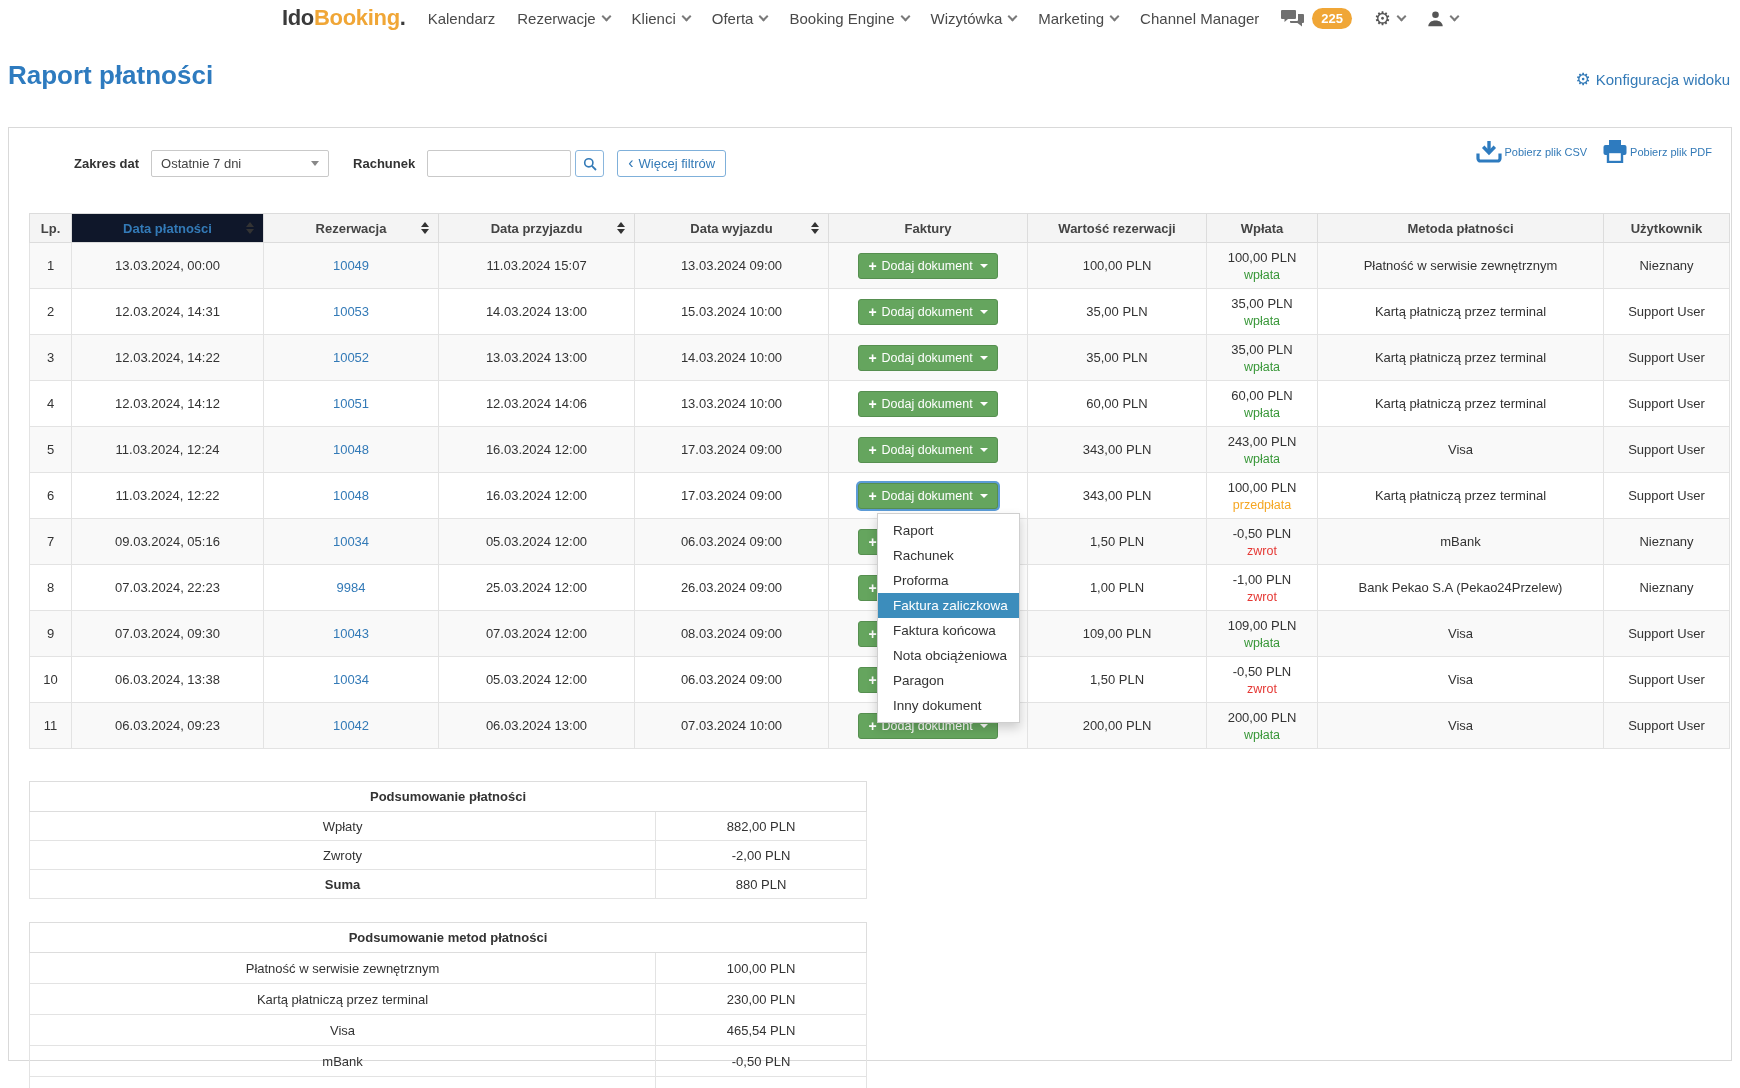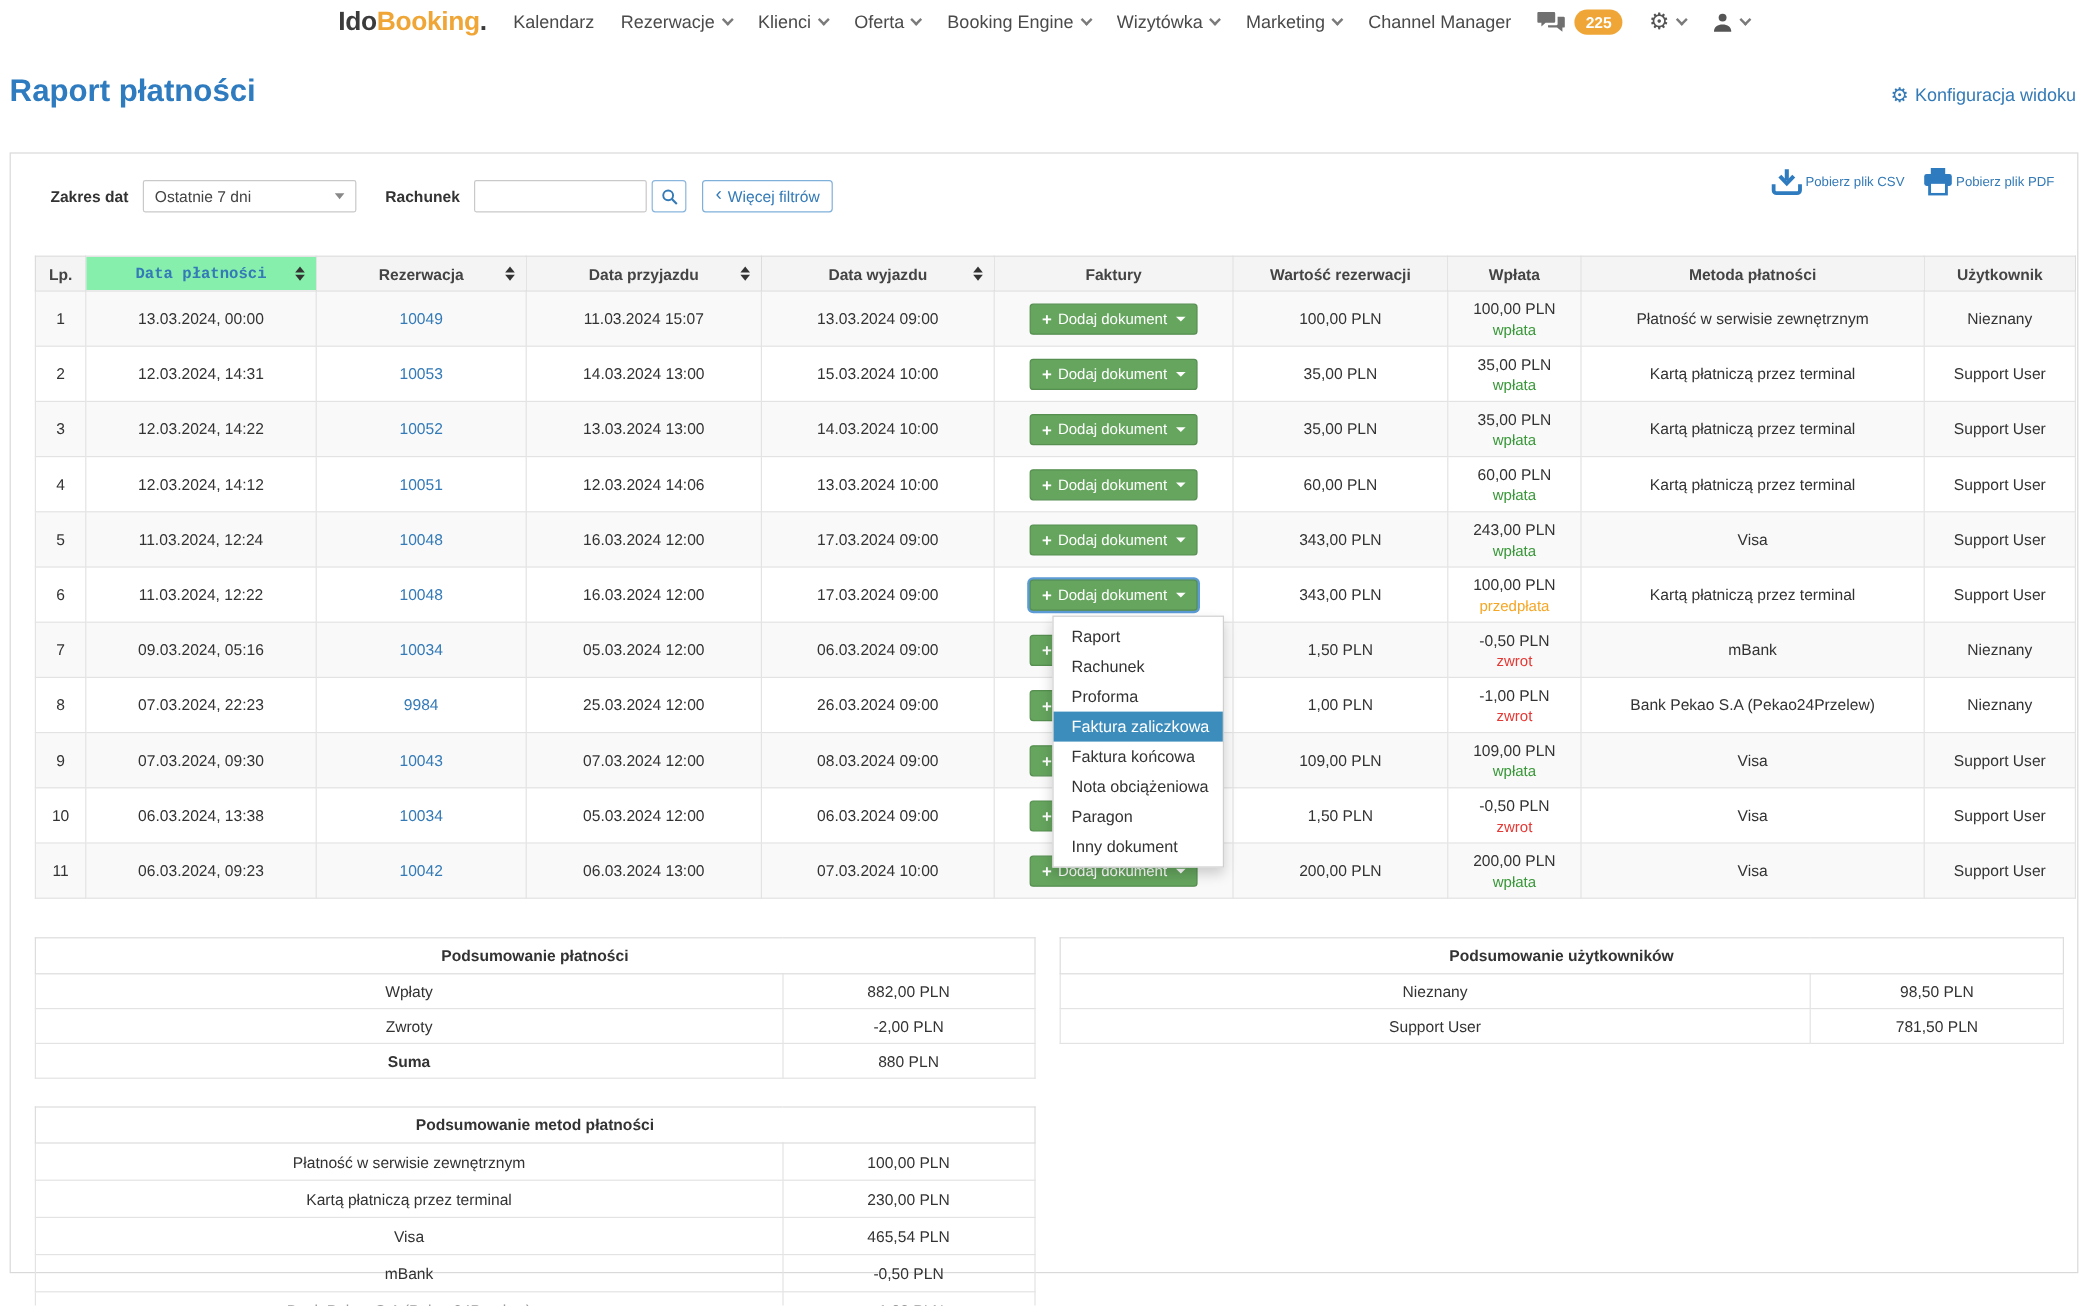--- a/index.html
+++ b/index.html
@@ -25,21 +25,21 @@
   .config-link { color:#337ab7; font-size:15px; display:flex; align-items:center; gap:5px;
     cursor:pointer; margin-bottom:3px; }
   .config-link .gear-glyph { color:#337ab7; font-size:17px; }
 
   
   .panel { margin:36px 8px 0; border:1px solid #d9d9d9; padding:22px 11px 0; height:934px; }
 
   
   .filter-bar { display:flex; align-items:center; position:relative; margin:0 0 36px 22px;
     font-size:13px; }
-  .f-label { font-weight:bold; color:#333; }
+  .f-label { font-weight:bold; color:#333;margin-left:32px; }
   .select-box { width:178px; height:27px; border:1px solid #c9c9c9; border-radius:2px;
     display:flex; align-items:center; justify-content:space-between; padding:0 9px;
     margin-left:12px; color:#444; background:#fff; cursor:pointer; }
   .sel-caret { width:0; height:0; border-left:4px solid transparent; border-right:4px solid transparent;
     border-top:5px solid #888; }
   .search-label { margin-left:24px; }
   .search-input { width:144px; height:27px; border:1px solid #c9c9c9; border-radius:2px;
     margin-left:12px; padding:0 6px; font-size:13px; font-family:"Liberation Sans",sans-serif; }
   .search-btn { width:29px; height:27px; border:1px solid #8ab6dd; border-radius:3px;
     background:#fff; margin-left:4px; display:flex; align-items:center; justify-content:center;
@@ -50,21 +50,21 @@
   .chevron-left-glyph { font-size:16px; line-height:1; margin-top:-2px; }
   .downloads { position:absolute; right:8px; top:-10px; display:flex; gap:16px; }
   .dl { display:flex; flex-direction:row; align-items:center; gap:3px; color:#337ab7;
     font-size:11px; cursor:pointer; }
 
   
   .table-wrap { position:relative; margin-left:9px; }
   table.report { border-collapse:collapse; table-layout:fixed; width:1700px; font-size:13px; }
   .report th { background:#f4f4f4; border:1px solid #dcdcdc; height:29px; font-weight:bold;
     color:#444; position:relative; text-align:center; cursor:pointer; }
-  .report th.col-active { background:#86efac; color:#337ab7;font-family:Liberation Mono, monospace; }
+  .report th.col-active { background:#0f172a; color:#337ab7; }
   .sort-icon { position:absolute; right:9px; top:50%; transform:translateY(-50%);
     display:flex; flex-direction:column; gap:2px; align-items:center; }
   .tri-up { width:0; height:0; border-left:4px solid transparent; border-right:4px solid transparent;
     border-bottom:5px solid #333; }
   .tri-down { width:0; height:0; border-left:4px solid transparent; border-right:4px solid transparent;
     border-top:5px solid #333; }
   .report td { border:1px solid #e3e3e3; height:46px; text-align:center; vertical-align:middle;
     color:#333; padding:2px 5px; background:#fff; }
   .report tbody tr:nth-child(odd) td { background:#f9f9f9; }
   .res-link { color:#337ab7; text-decoration:none; cursor:pointer; }
@@ -623,37 +623,15 @@
 
             <tr>
               <td class="lbl">Bank Pekao S.A (Pekao24Przelew)</td>
               <td class="val">-1,00 PLN</td>
             </tr>
 
         </tbody>
       </table>
     </div>
 
-    <div class="sum-col-right">
-      <table class="sum">
-        <thead>
-            <tr>
-              <th colspan="2">Podsumowanie użytkowników</th>
-            </tr>
-          </thead>
-        <tbody>
-
-            <tr>
-              <td class="lbl">Nieznany</td>
-              <td class="val">98,50 PLN</td>
-            </tr>
-
-            <tr>
-              <td class="lbl">Support User</td>
-              <td class="val">781,50 PLN</td>
-            </tr>
-
-        </tbody>
-      </table>
-    </div>
   </div>
 
 </div>
 
 </body></html>

